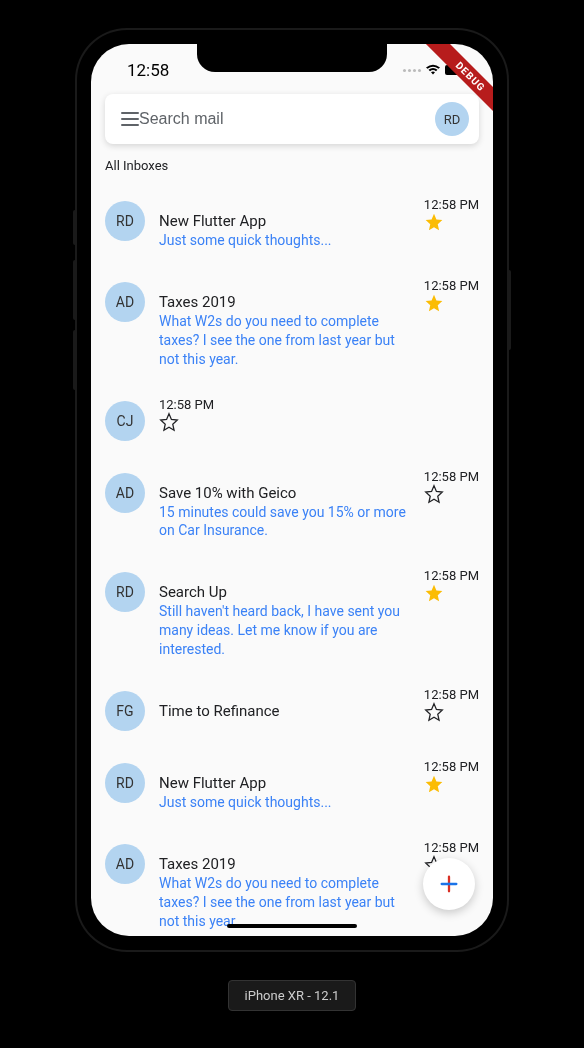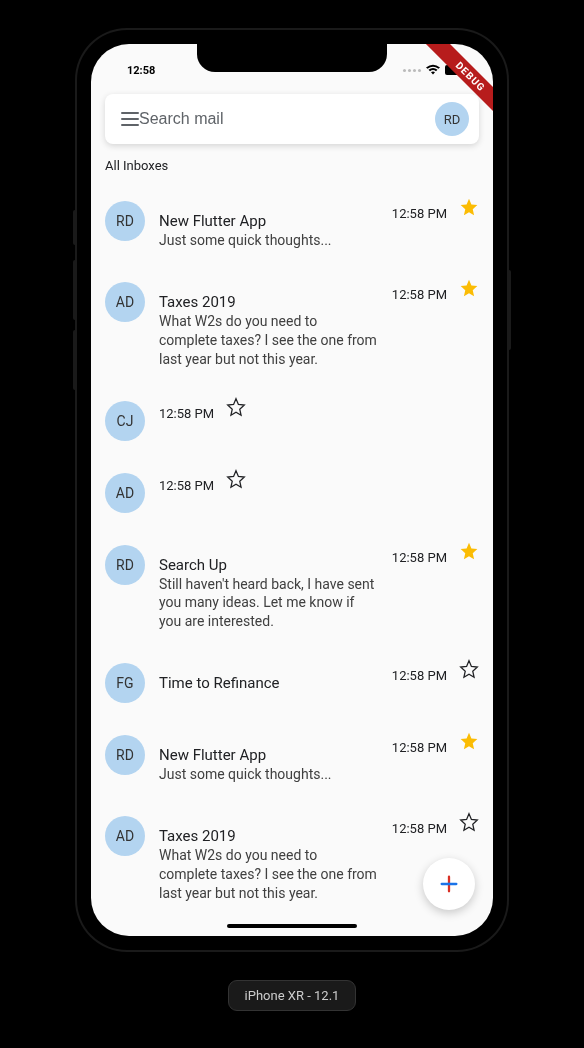--- a/index.html
+++ b/index.html
@@ -62,22 +62,22 @@
     }
     .status-bar {
       height: 44px;
       display: flex;
       align-items: center;
       justify-content: space-between;
       padding: 0 24px;
       padding-top: 8px;
     }
     .status-time {
-      font-weight: 700;
-      font-size: 11px;
+      font-weight: 400;
+      font-size: 17px;
       margin-left: 12px;
     }
     .status-icons {
       display: flex;
       align-items: center;
       gap: 4px;
     }
     .dots { display: flex; gap: 2px; }
     .dot { width: 3px; height: 3px; background: #bbb; border-radius: 50%; }
     .wifi-icon svg { width: 16px; height: 12px; }
@@ -159,27 +159,27 @@
       min-width: 0;
       margin-top: 15px;
     }
     .email-subject {
       font-size: 15px;
       color: #202124;
       margin-bottom: 1px;
     }
     .email-preview {
       font-size: 14px;
-      color: #404040;
+      color: #3b82f6;
       line-height: 1.35;
     }
     .email-meta {
       display: flex;
-      align-items: flex-end;
-      gap: 12px;
+      flex-direction: column;
+      gap: 0;
       flex-shrink: 0;
     }
     .email-time {
       font-size: 13px;
       color: #202124;
     }
     .star-icon { cursor: pointer; }
     .star-icon svg { width: 20px; height: 20px; }
     .home-indicator {
       position: absolute;
@@ -207,21 +207,21 @@
       cursor: pointer;
       z-index: 40;
     }
     .fab svg { width: 22px; height: 22px; }
     .device-label {
       margin-top: 30px;
       background: #1a1a1a;
       color: #ccc;
       font-size: 13px;
       padding: 7px 16px;
-      border-radius: 9px;
+      border-radius: 4px;
       border: 1px solid #333;
     }
   </style>
 </head>
 <body>
 
 <div class="phone-frame">
   <div class="side-button-left-1"></div>
   <div class="side-button-left-2"></div>
   <div class="side-button-left-3"></div>
@@ -296,20 +296,24 @@
           <div class="avatar">CJ</div>
           <div class="email-meta">
             <div class="email-time">12:58 PM</div>
             <div class="star-icon"><svg viewBox="0 0 24 24">
                 <path d="M12 2l2.9 6.9L22 9.7l-5.5 5 1.6 7.3L12 18.3 5.9 22l1.6-7.3L2 9.7l7.1-.8z" fill="none" stroke="#202124" stroke-width="1.5"></path>
               </svg></div>
           </div>
         </div>
         <div class="email-item">
           <div class="avatar">AD</div>
+          <div class="email-content">
+            <div class="email-subject">Save 10% with Geico</div>
+            <div class="email-preview">15 minutes could save you 15% or more on Car Insurance.</div>
+          </div>
           <div class="email-meta">
             <div class="email-time">12:58 PM</div>
             <div class="star-icon"><svg viewBox="0 0 24 24">
                 <path d="M12 2l2.9 6.9L22 9.7l-5.5 5 1.6 7.3L12 18.3 5.9 22l1.6-7.3L2 9.7l7.1-.8z" fill="none" stroke="#202124" stroke-width="1.5"></path>
               </svg></div>
           </div>
         </div>
         <div class="email-item">
           <div class="avatar">RD</div>
           <div class="email-content">

